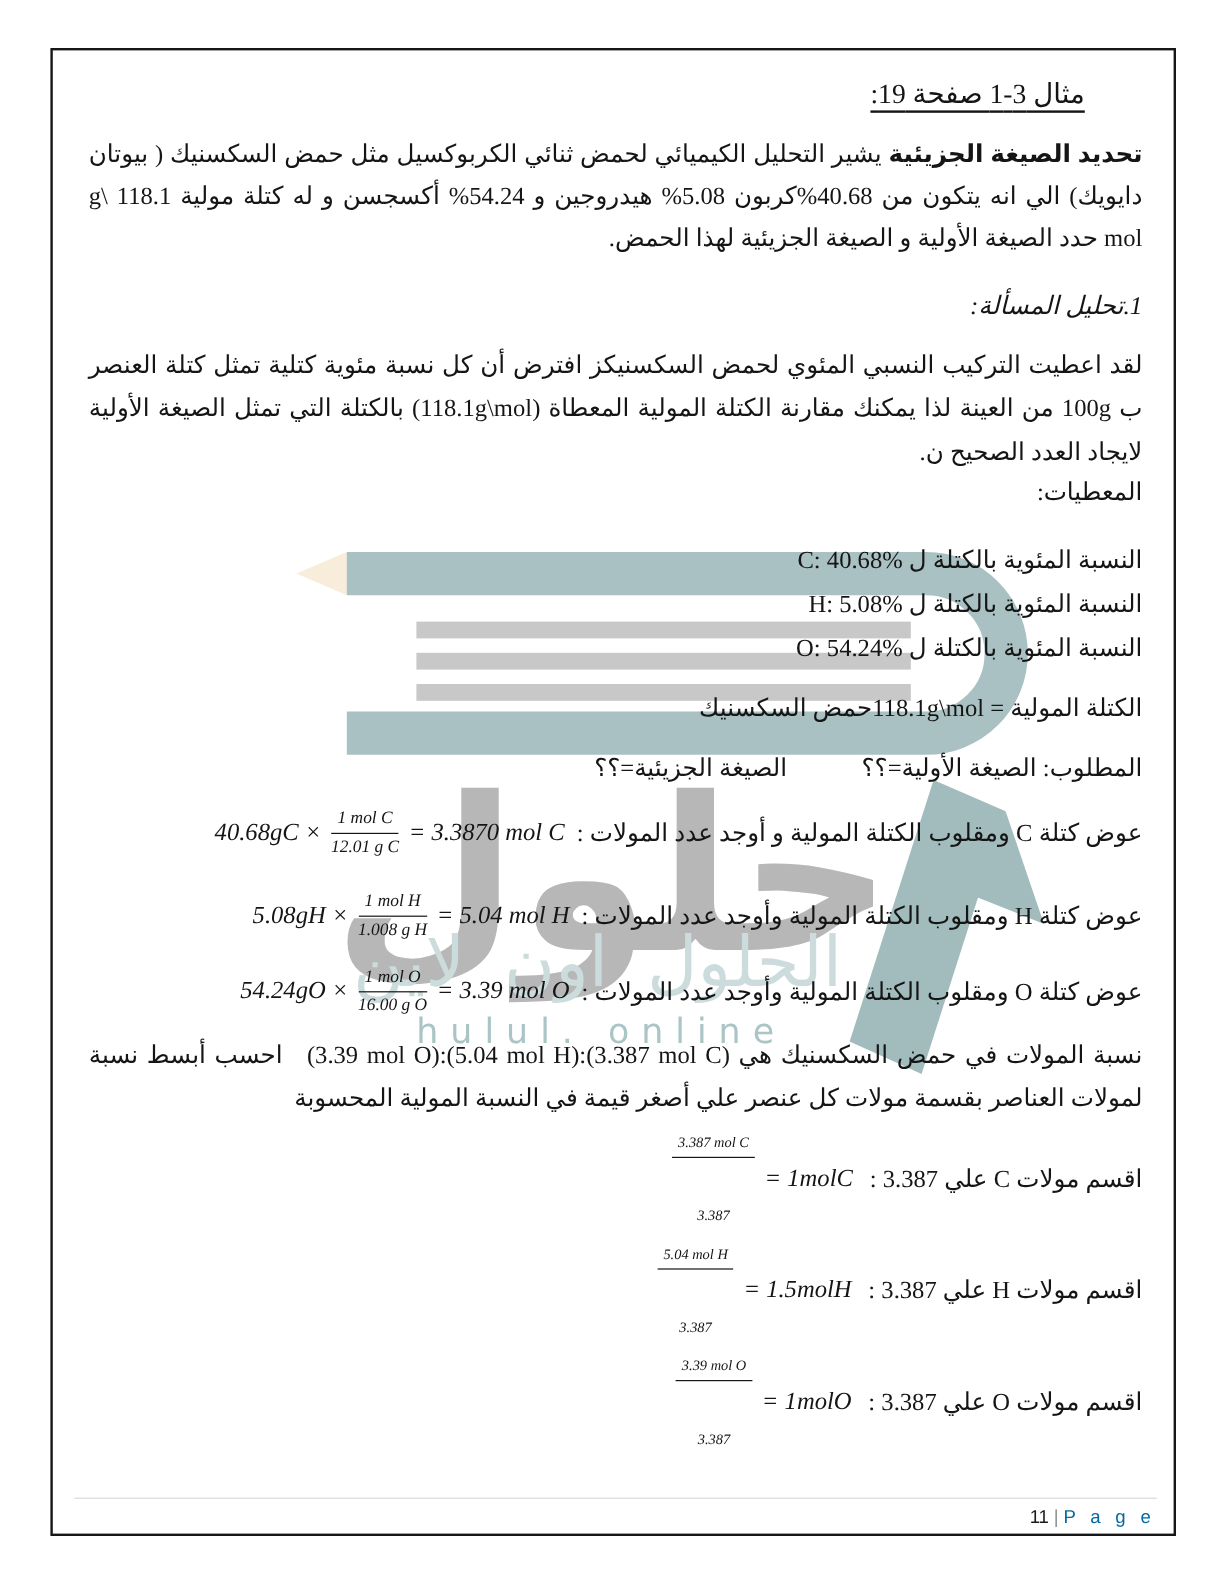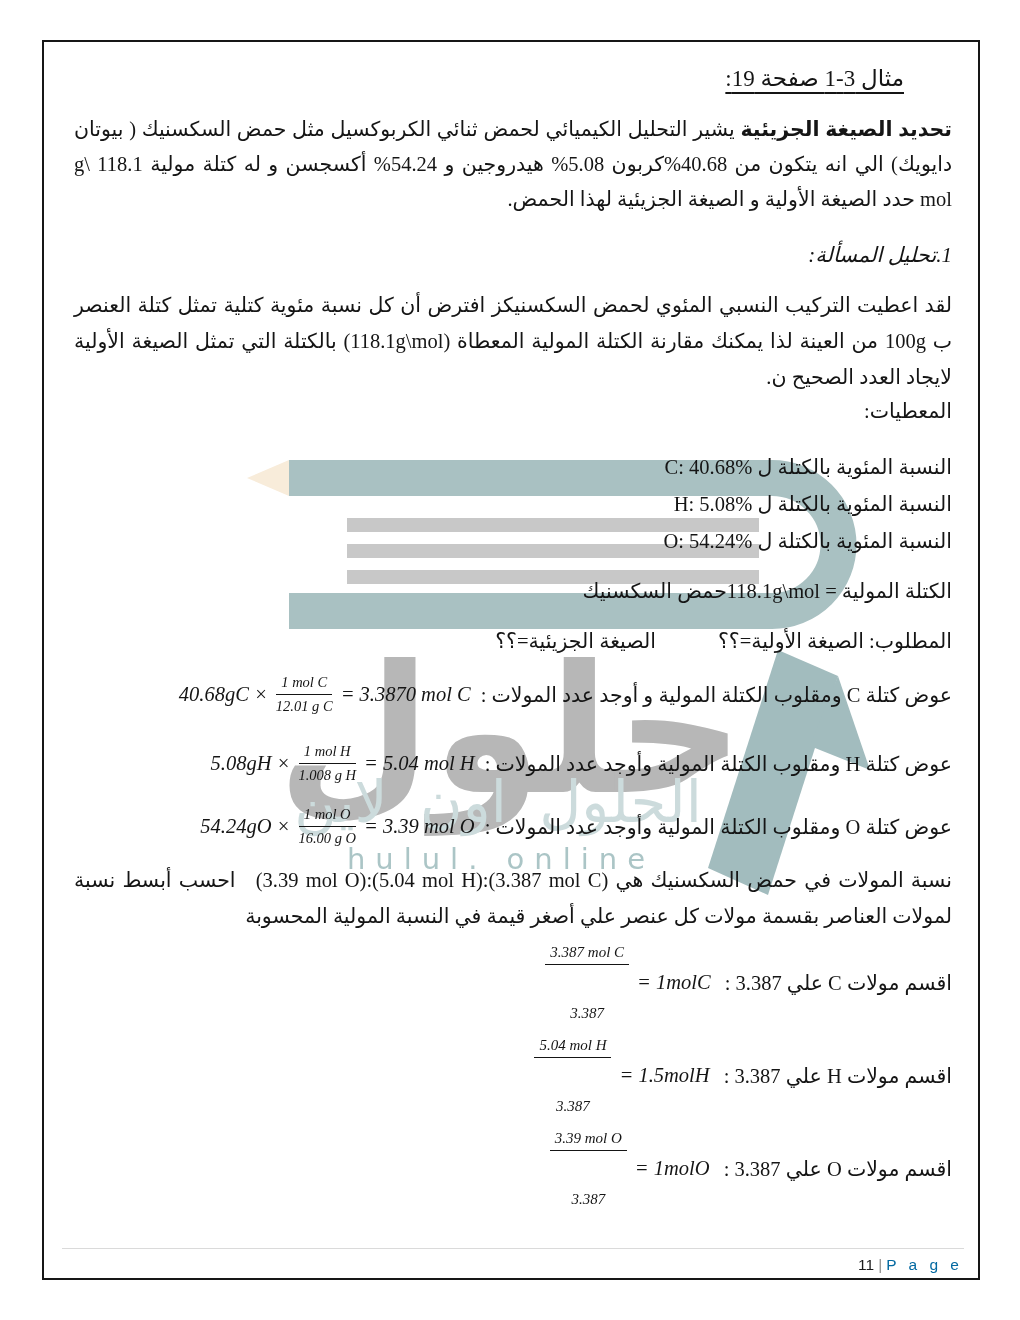--- a/index.html
+++ b/index.html
@@ -42,21 +42,21 @@
   .math{direction:ltr;display:inline-flex;align-items:center;gap:8px;
         font-family:"Liberation Serif","DejaVu Serif",serif;font-style:italic;font-size:20.5px;white-space:nowrap;}
   .frac{display:inline-flex;flex-direction:column;align-items:center;font-size:14.5px;line-height:19px;}
   .frac .num{border-bottom:1.5px solid #151515;padding:0 5px 2px 5px;}
   .frac .den{padding-top:2px;}
 
   .ratio{margin-top:14px;font-size:20.5px;line-height:36px;text-align:justify;}
   .ltrchunk{direction:ltr;unicode-bidi:isolate;margin-left:13px;}
 
   .drow{display:flex;direction:rtl;align-items:center;gap:14px;font-size:20.5px;min-height:58px;}
-  .drow .frac{font-size:15px;line-height:20px;gap:36px;}
+  .drow .frac{font-size:12px;line-height:20px;gap:36px;}
   .drow1{margin-top:8px;} .drow2{margin-top:12px;} .drow3{margin-top:12px;}
 
   
   .footer-line{position:absolute;left:18px;right:14px;top:1206px;border-top:1.5px solid #dadada;z-index:1;}
   .footer-text{position:absolute;right:15px;top:1214px;z-index:1;direction:ltr;
                font-family:"Liberation Sans","DejaVu Sans",sans-serif;font-size:15.5px;}
   .footer-text .pn{color:#1a1a1a;}
   .footer-text .bar{color:#8f8f8f;padding:0 4px;}
   .footer-text .pg{color:#0369a1;letter-spacing:4px;}
 </style>

